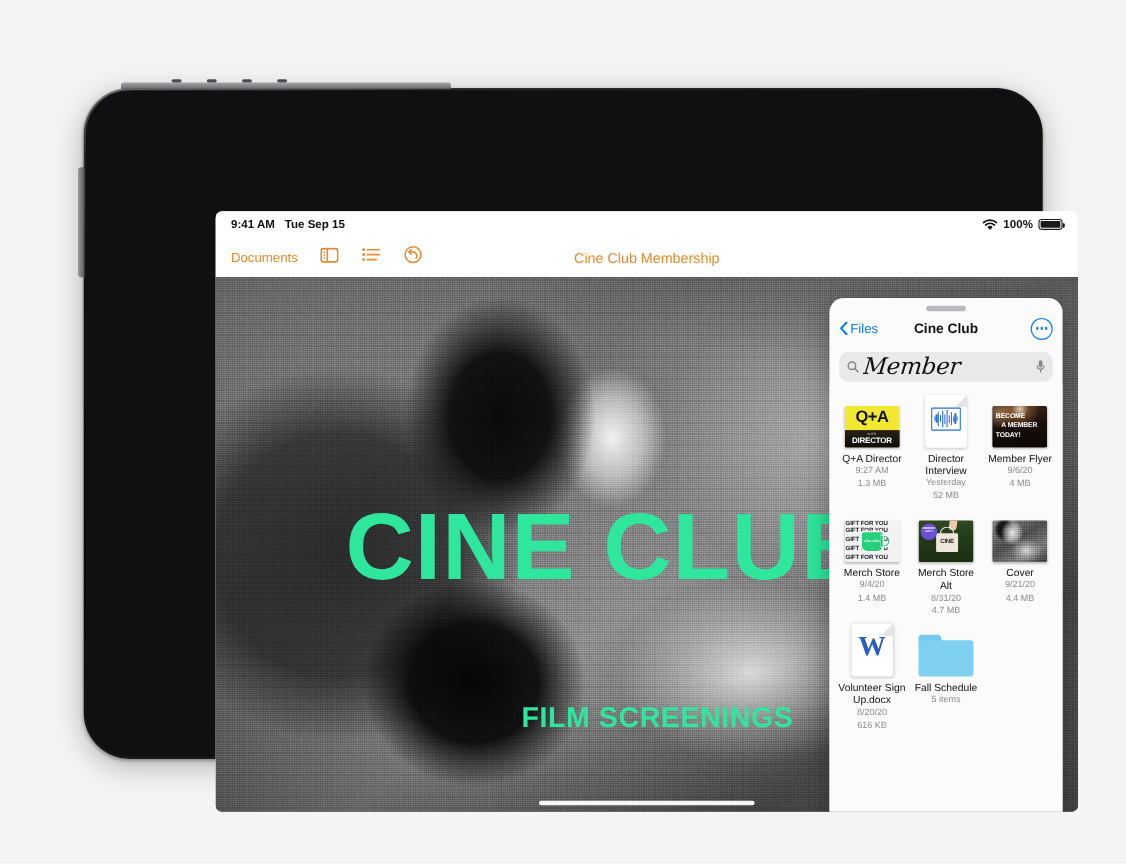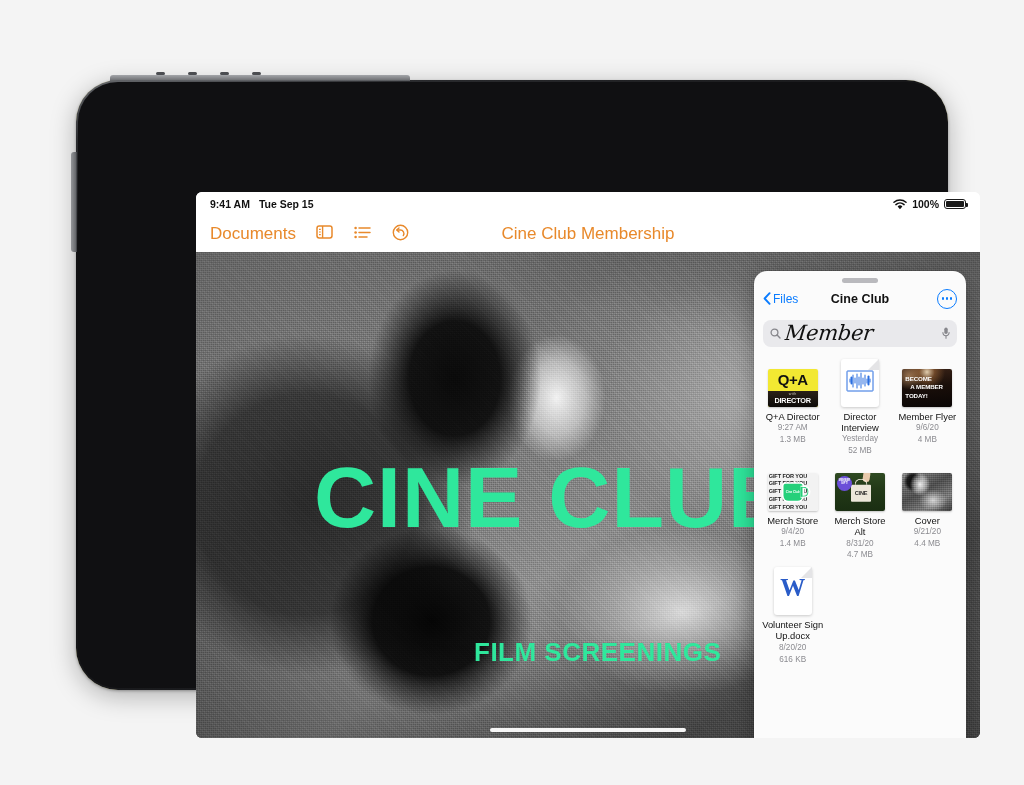--- a/index.html
+++ b/index.html
@@ -64,25 +64,25 @@
     content:"";position:absolute;right:-3px;top:3px;width:1.8px;height:4px;
     background:#1a1a1a;border-radius:0 1px 1px 0;
   }
   .batt i{display:block;height:100%;background:#1a1a1a;border-radius:1px;}
 
   
   .apptoolbar{
     position:absolute;left:0;top:24px;width:100%;height:36px;background:#fff;
     display:flex;align-items:center;padding:0 14px;box-sizing:border-box;
   }
-  .tb-docs{color:#E8892B;font-size:17px;margin-right:20px;text-align:center;}
+  .tb-docs{color:#E8892B;font-size:12px;margin-right:20px;text-align:center;}
   .tb-icons{display:flex;gap:21px;align-items:center;}
   .tb-title{
     position:absolute;left:0;right:0;text-align:center;
-    color:#E8892B;font-size:17px;pointer-events:none;
+    color:#E8892B;font-size:13px;pointer-events:none;
   }
 
   
   .canvas{
     position:absolute;left:0;top:60px;right:0;bottom:0;overflow:hidden;
     background:#151515;
   }
   .noise{
     position:absolute;inset:0;
     background:
@@ -514,20 +514,30 @@
                 <div class="fthumb">
                   <div class="th-doc">
                     <span class="wletter">W</span>
                   </div>
                 </div>
                 <div class="fname">Volunteer Sign Up.docx</div>
                 <div class="fmeta">8/20/20</div>
                 <div class="fmeta">616 KB</div>
               </div>
 
+              <div class="fitem">
+                <div class="fthumb">
+                  <div class="folder">
+                      <div class="tab"></div>
+                      <div class="body"></div>
+                    </div>
+                </div>
+                <div class="fname">Fall Schedule</div>
+                <div class="fmeta">5 items</div>
+              </div>
 
             </div>
 
           </div>
 
         </div>
       </div>
 
     </div>
   </div>

